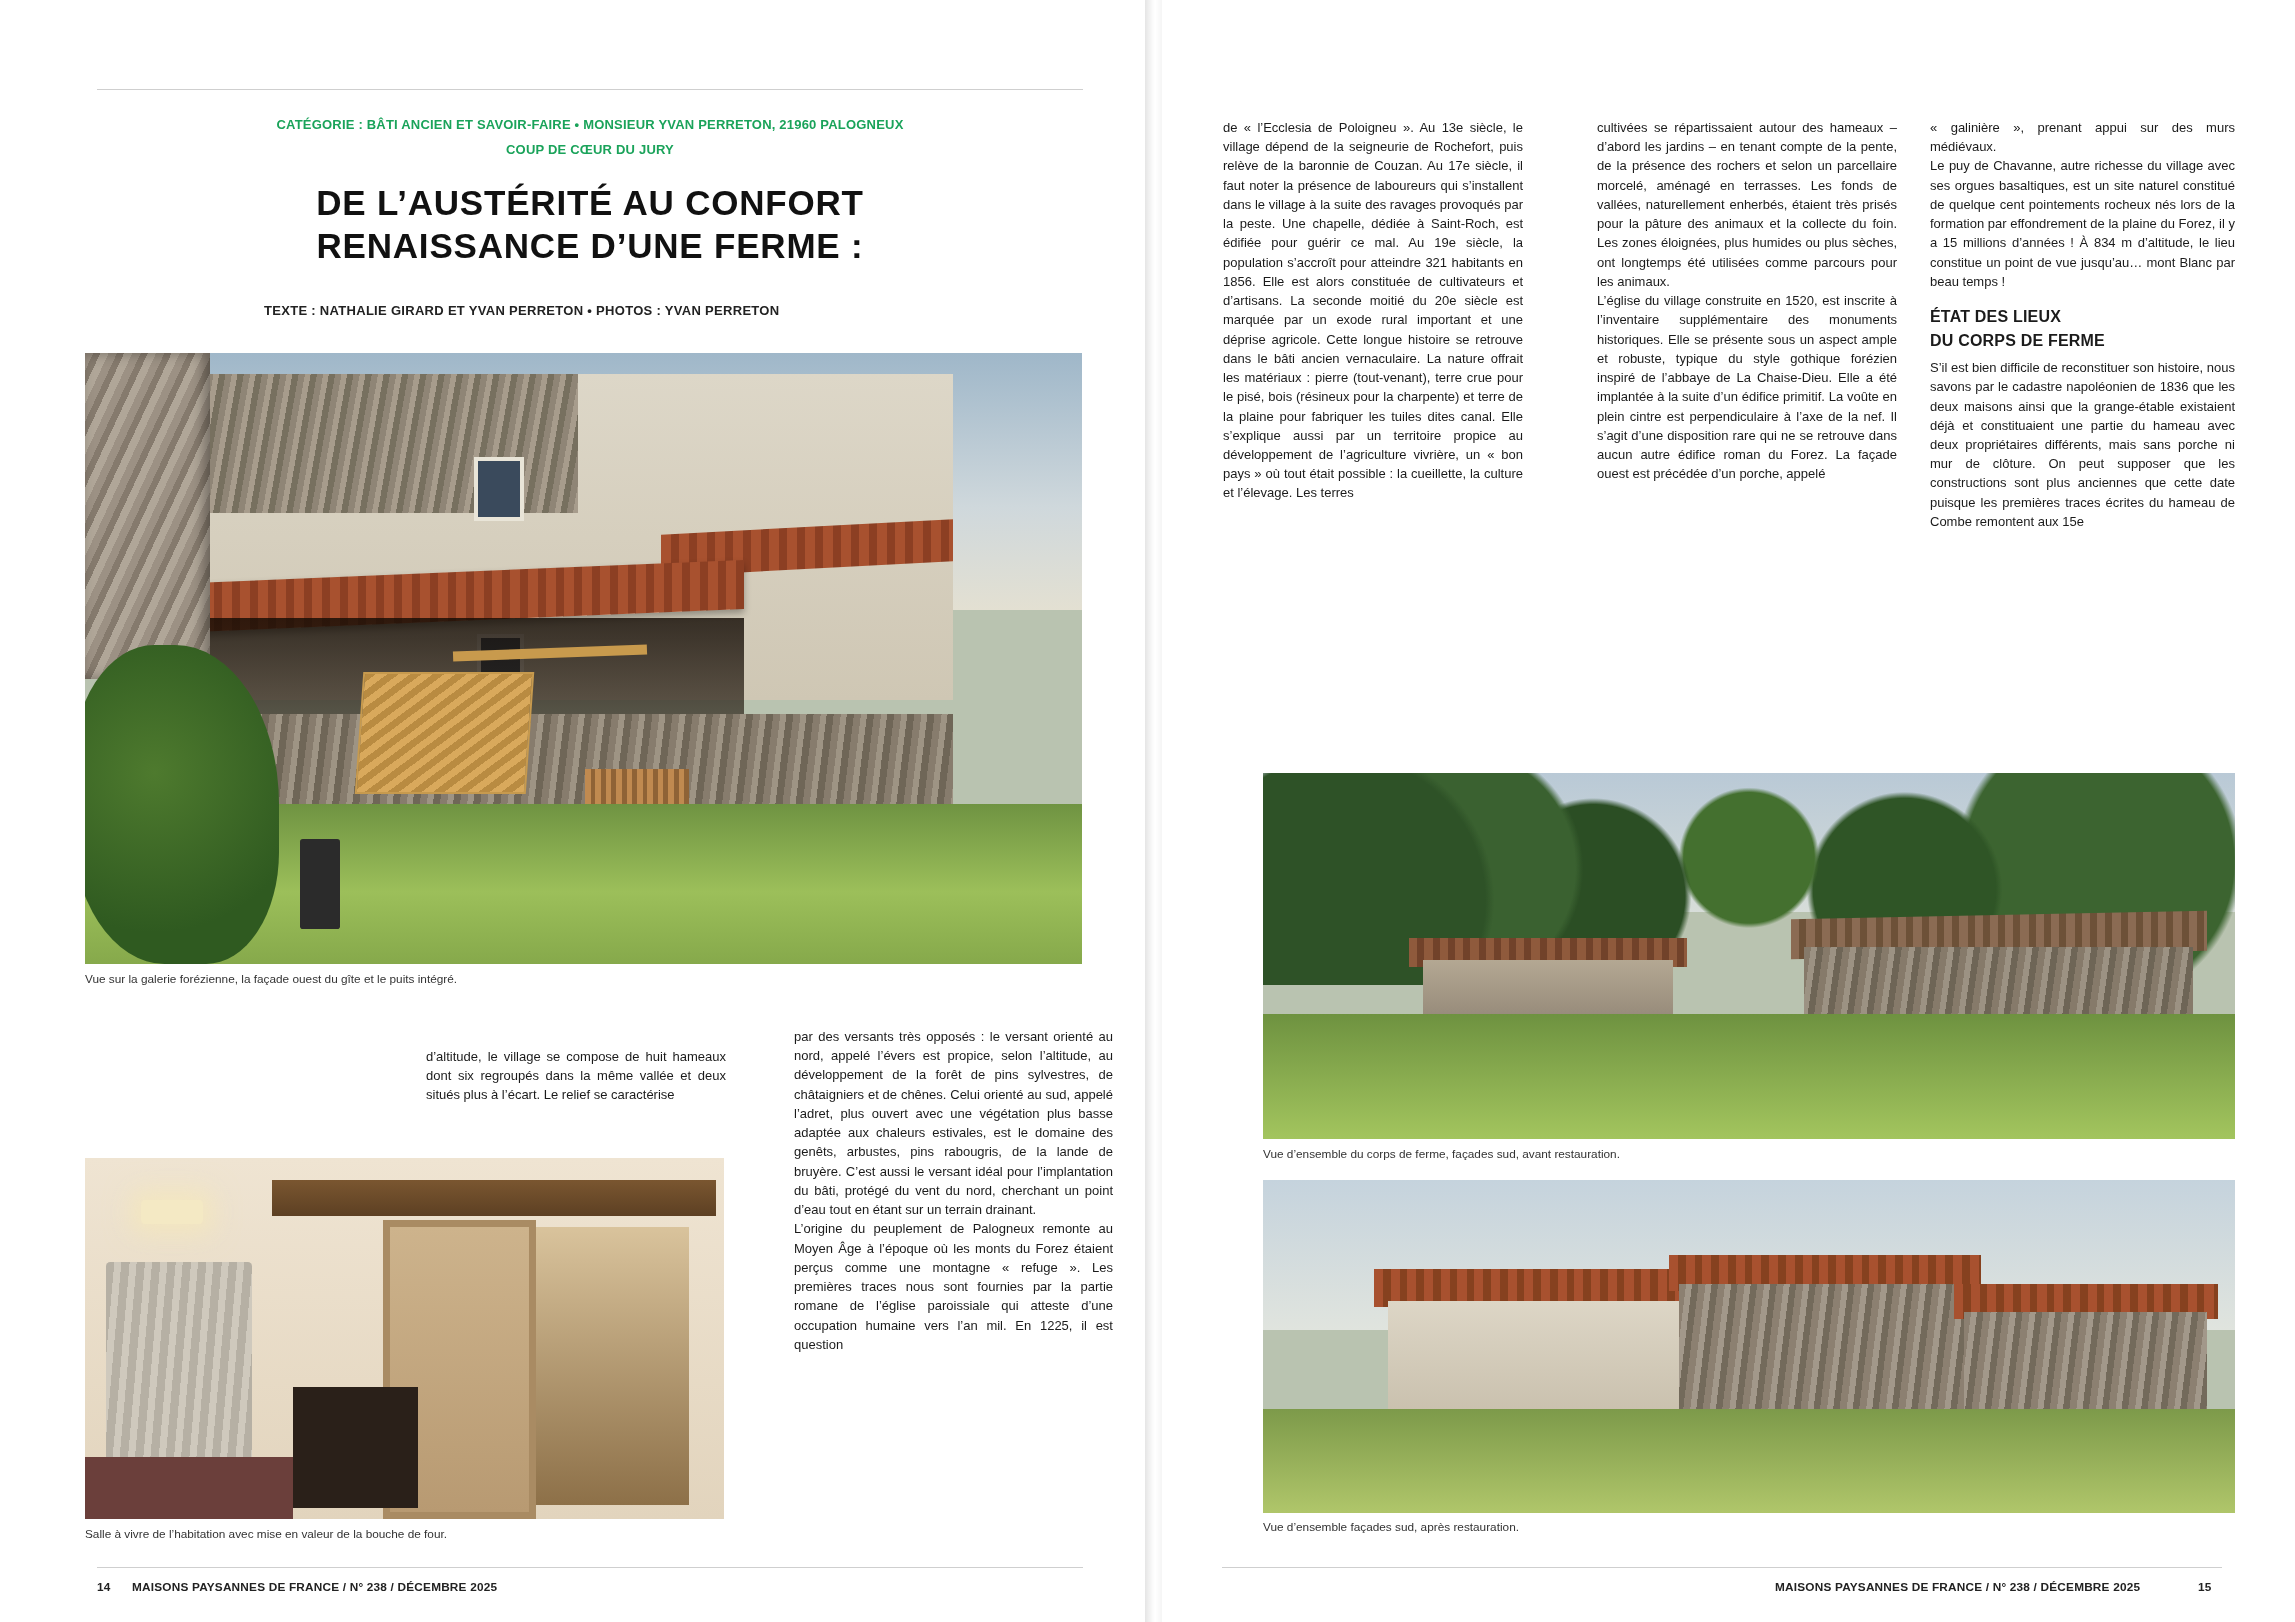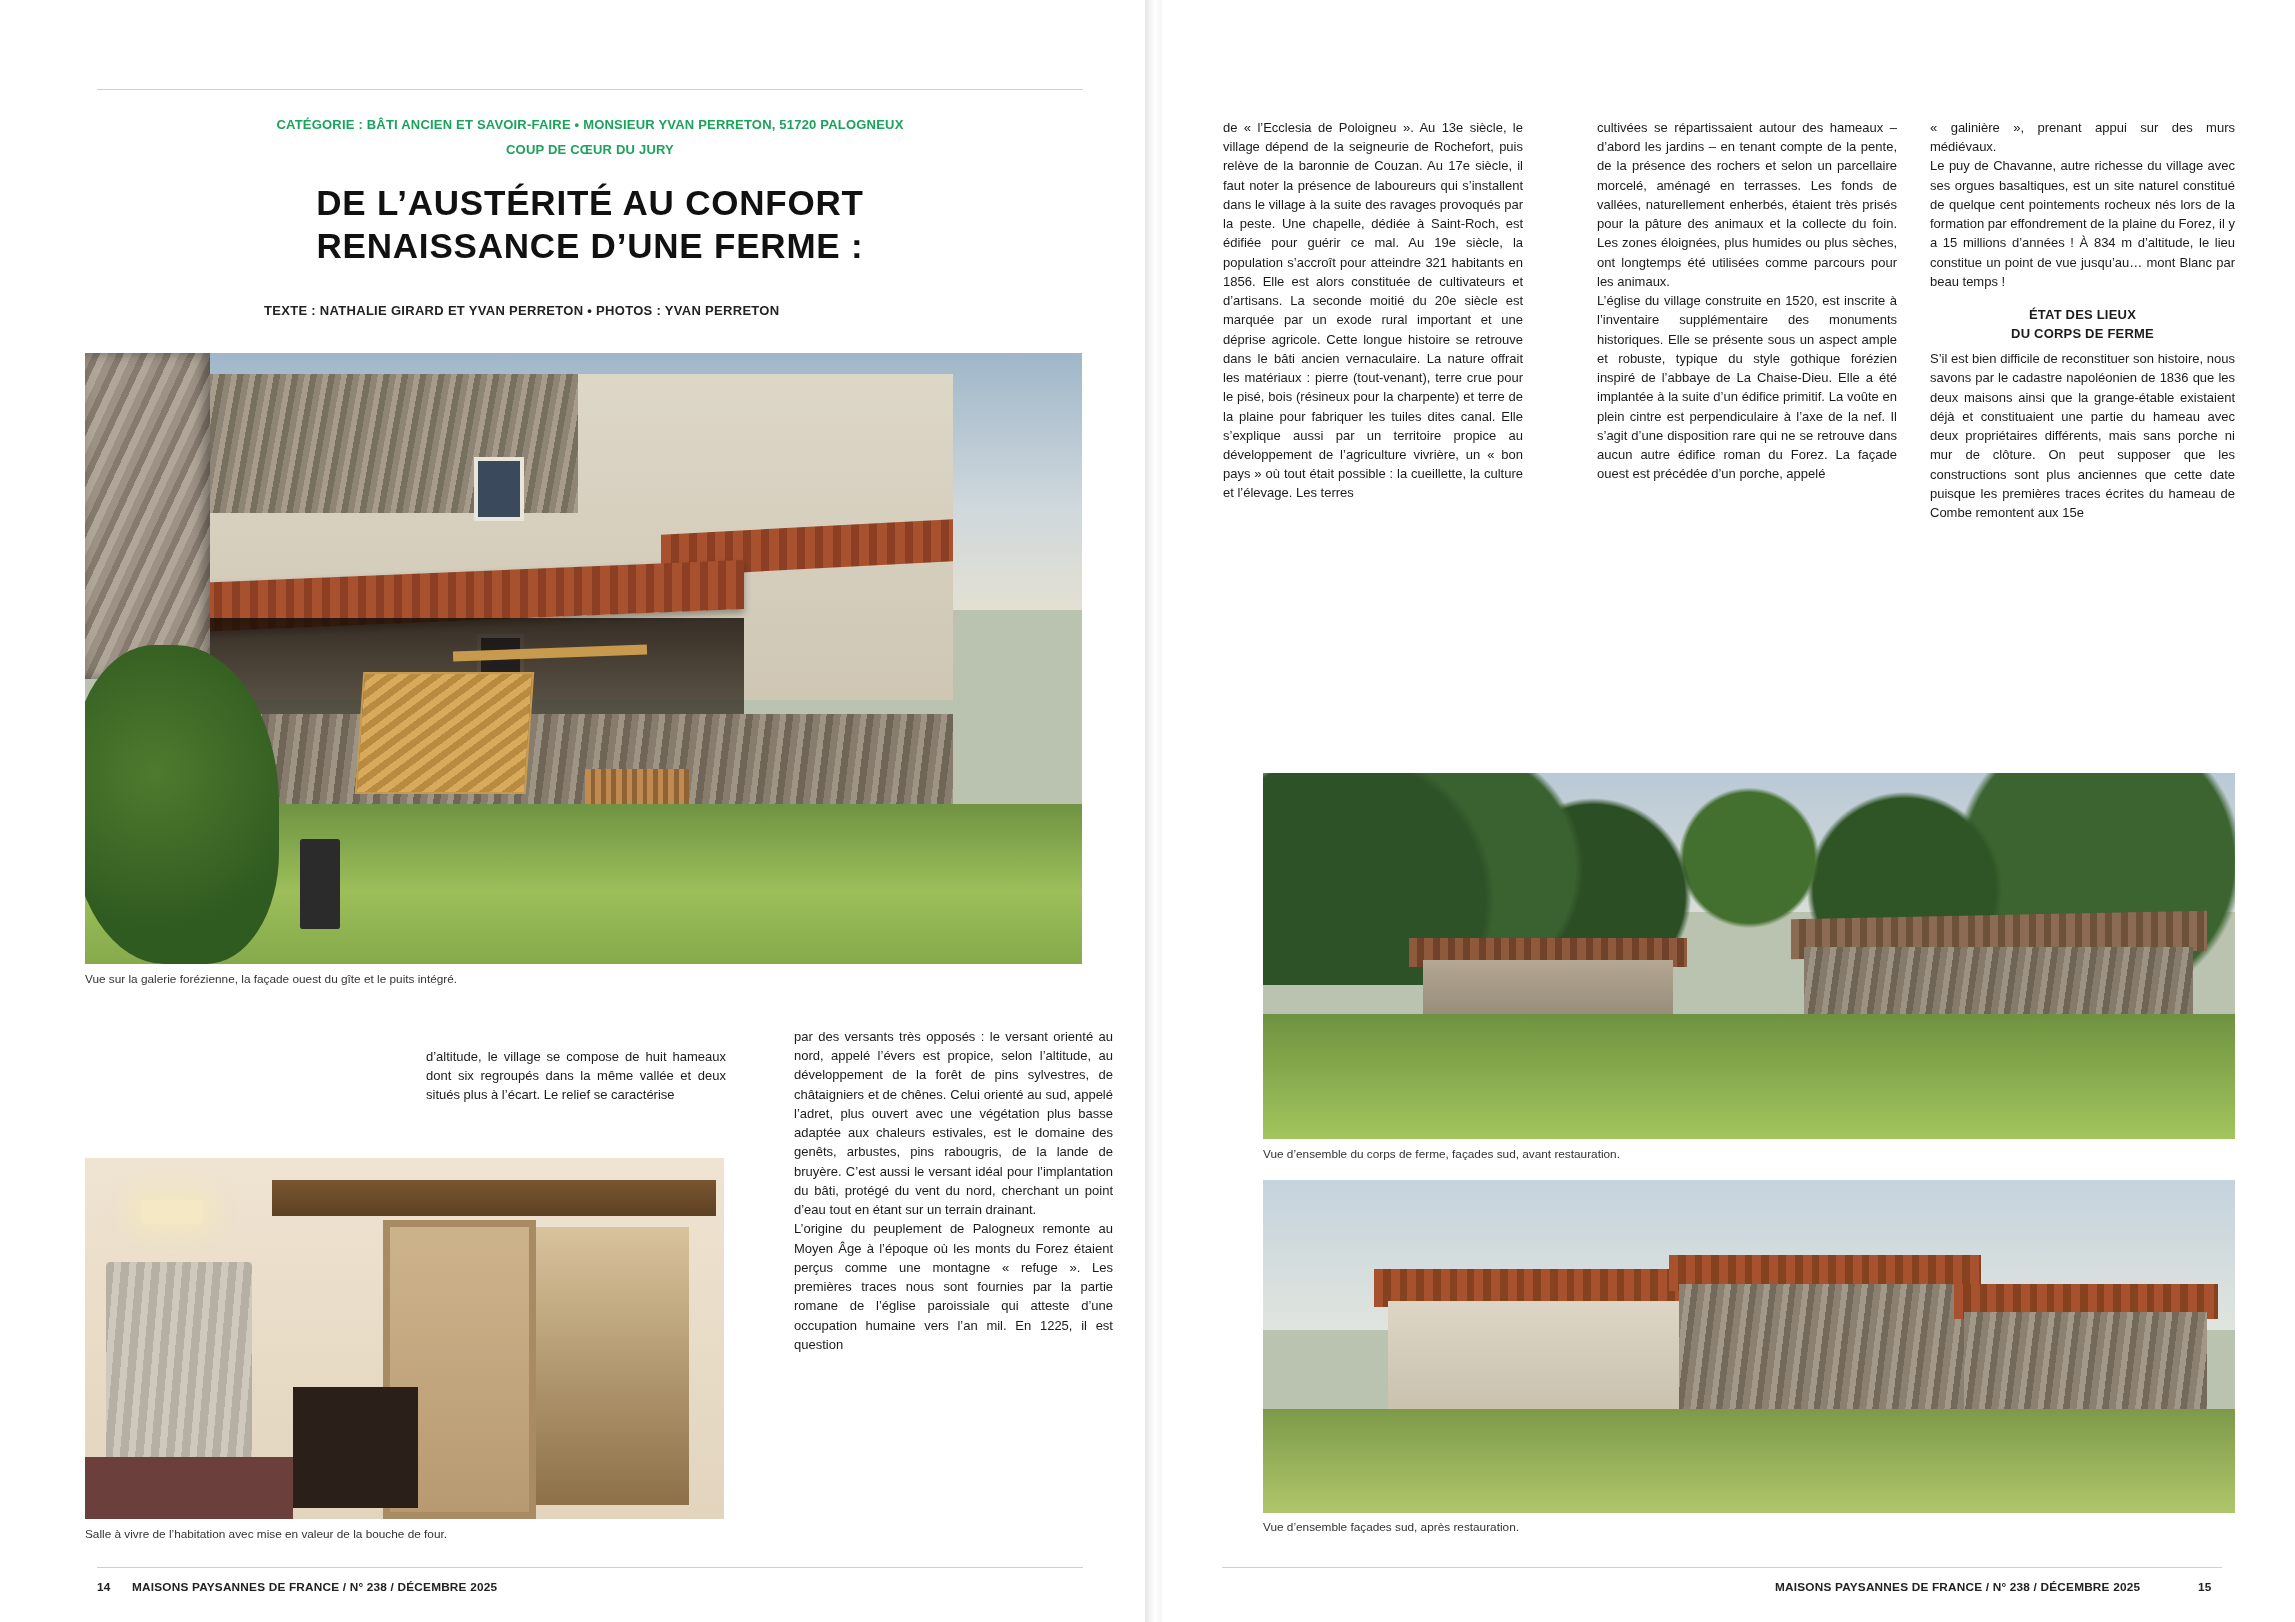--- a/index.html
+++ b/index.html
@@ -297,24 +297,24 @@
   .col {
     position: absolute;
     font-size: 13px;
     line-height: 1.48;
     text-align: justify;
     color: #1b1b1b;
   }
   .col p { margin: 0 0 0 0; }
   .subhead {
     font-weight: bold;
-    font-size: 13px;
+    font-size: 16px;
     letter-spacing: 0.2px;
     margin-top: 14px;
-    text-align: center;
+    text-align: left;
   }
   
   .colL1 { left: 93px; top: 1027px; width: 208px; }
   .colL2 { left: 426px; top: 1027px; width: 300px; margin-top: 20px; }
   .colL3 { left: 794px; top: 1027px; width: 319px; }
   
   .colR1 { left: 1223px; top: 118px; width: 300px; }
   .colR2 { left: 1597px; top: 118px; width: 300px; }
   .colR3 { left: 1930px; top: 118px; width: 305px; }
 
@@ -342,21 +342,21 @@
 </head>
 <body>
 
 <div class="spread">
 
   <div class="page page-left"></div>
   <div class="page page-right"></div>
   <div class="gutter"></div>
 
   <div class="rule-top"></div>
-  <div class="category">CATÉGORIE : BÂTI ANCIEN ET SAVOIR-FAIRE • MONSIEUR YVAN PERRETON, 51720 PALOGNEUX</div>
+  <div class="category">CATÉGORIE : BÂTI ANCIEN ET SAVOIR-FAIRE • MONSIEUR YVAN PERRETON, 21960 PALOGNEUX</div>
   <div class="coup">COUP DE CŒUR DU JURY</div>
   <div class="headline">
     <div>DE L’AUSTÉRITÉ AU CONFORT</div>
     <div>RENAISSANCE D’UNE FERME :</div>
   </div>
   <div class="credits">TEXTE : NATHALIE GIRARD ET YVAN PERRETON • PHOTOS : YVAN PERRETON</div>
 
   <div class="photo photo1">
     <div class="p1-sky"></div>
     <div class="p1-body"></div>

